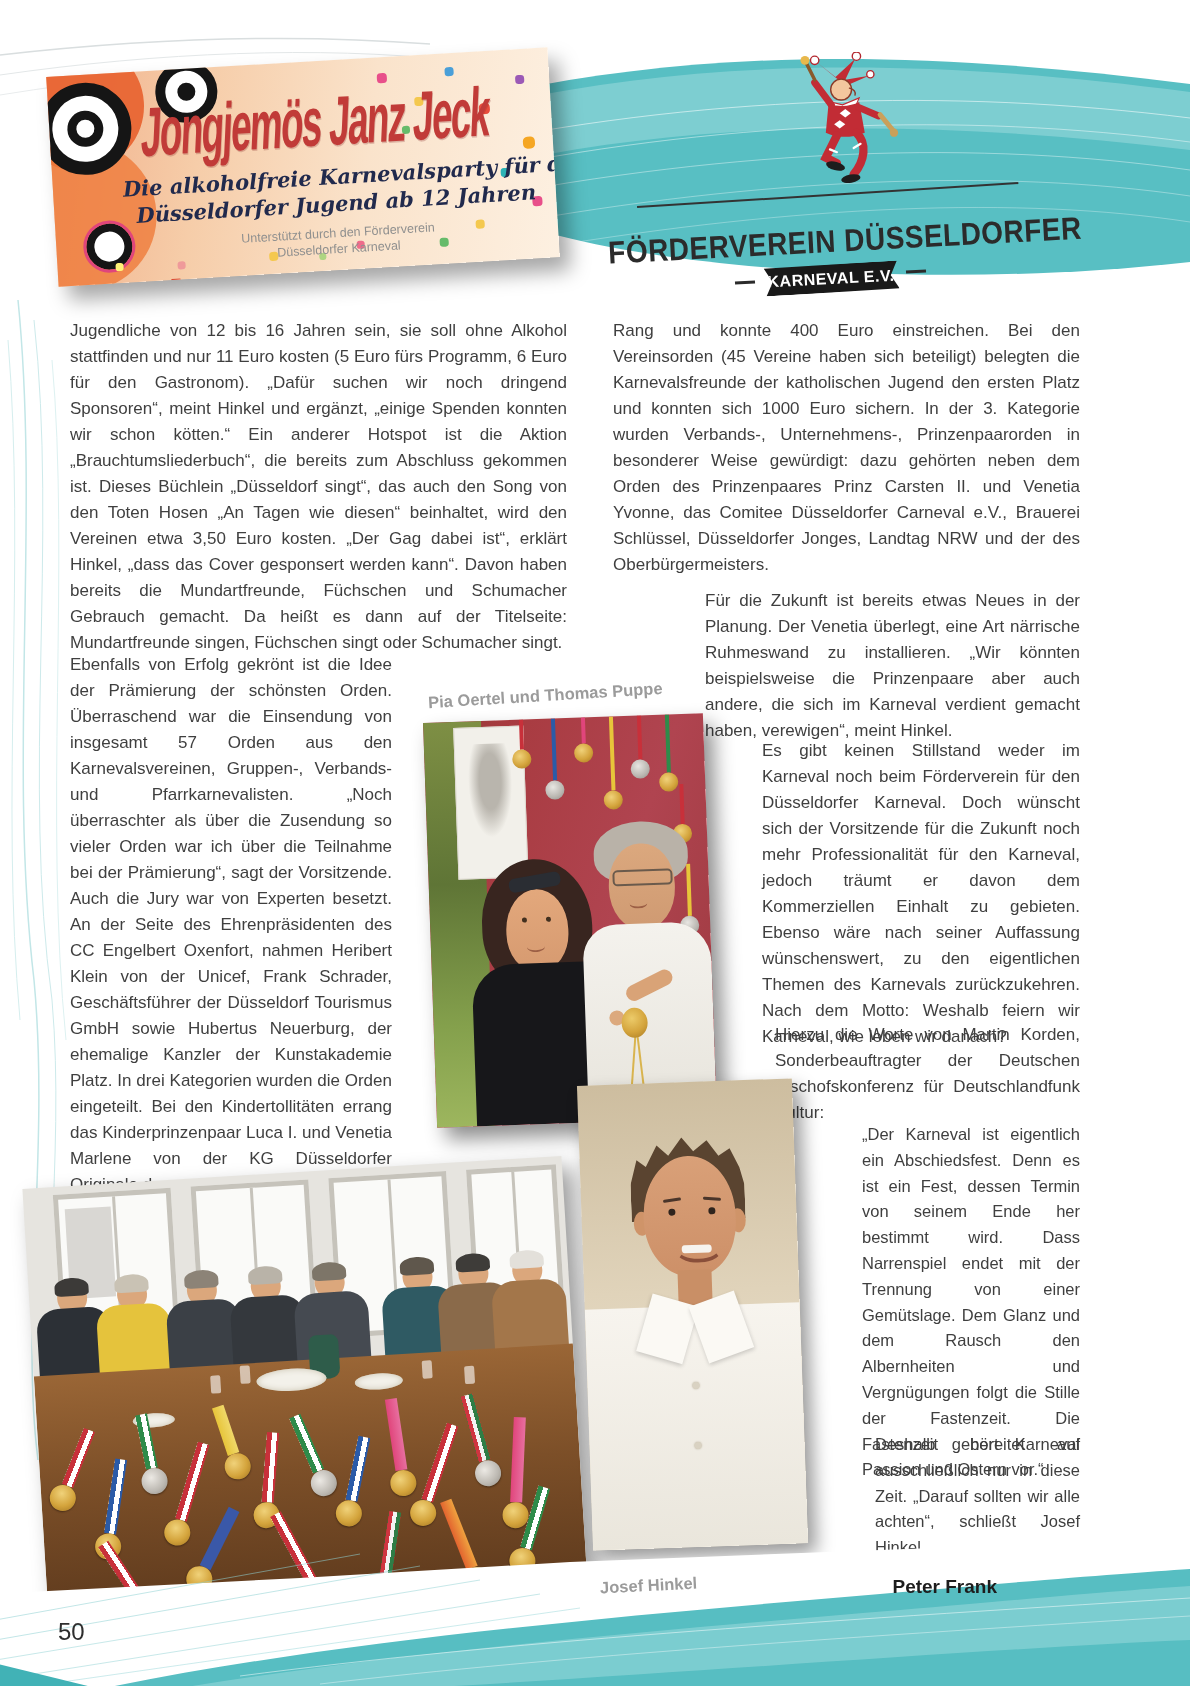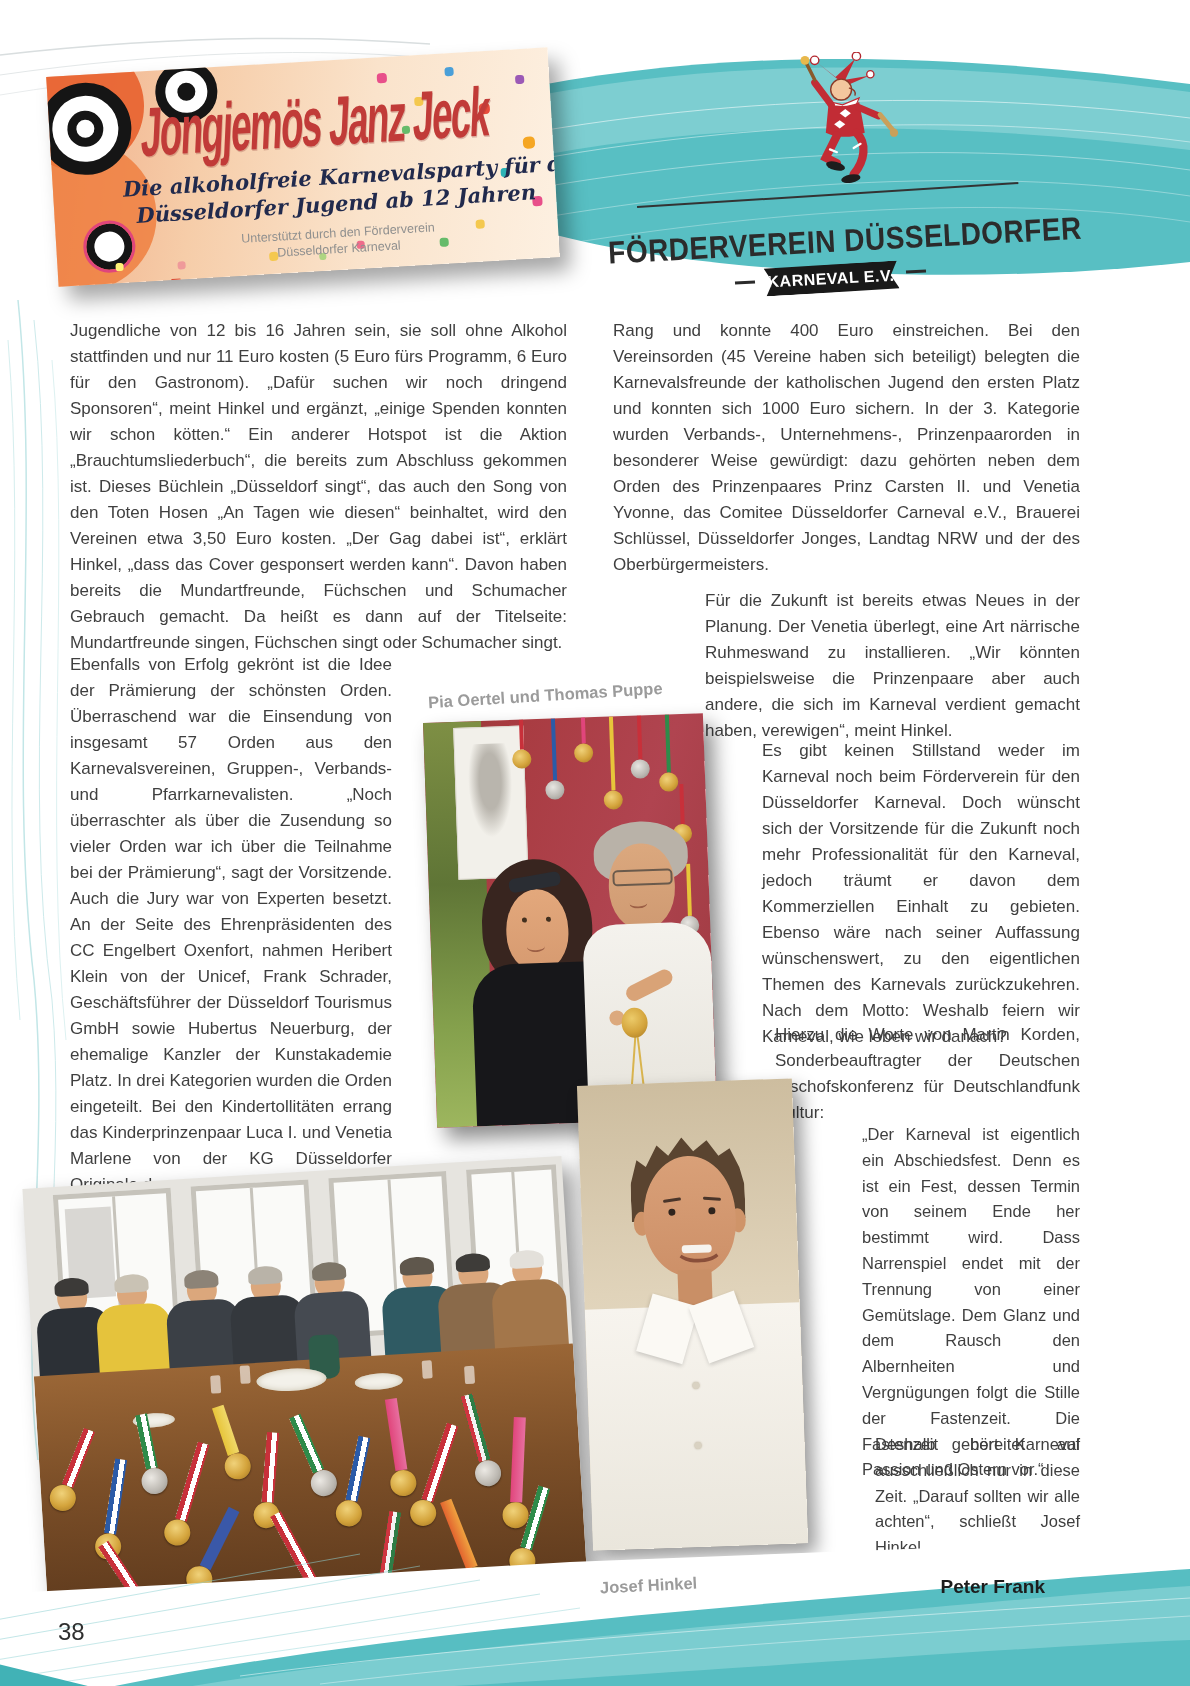--- a/index.html
+++ b/index.html
@@ -59,21 +59,21 @@
   .para{position:absolute;font-size:17px;line-height:26px;color:#3f3f3f;text-align:justify;z-index:2;}
   #pl1{left:70px;top:318px;width:497px;}
   #pl2{left:70px;top:652px;width:322px;}
   #pr1{left:613px;top:318px;width:467px;}
   #pr2{left:613px;top:588px;width:467px;}
   #pr2 .wrap-spacer{float:left;width:92px;height:60px;margin-top:76px;}
   #pr3{left:762px;top:738px;width:318px;}
   #pr4{left:775px;top:1022px;width:305px;}
   #pr5{left:862px;top:1122px;width:218px;font-size:16.5px;line-height:25.8px;}
   #pr6{left:875px;top:1432px;width:205px;font-size:16.5px;line-height:25.8px;}
-  .author{position:absolute;left:820px;top:1576px;width:225px;text-align:right;z-index:6;
+  .author{position:absolute;left:772px;top:1576px;width:225px;text-align:right;z-index:6;
         font-weight:bold;font-size:19px;color:#1d1d1d;}
   .pagenum{position:absolute;left:58px;top:1618px;z-index:6;font-size:24px;color:#2e2e2e;}
 
   
   .photo{position:absolute;overflow:hidden;z-index:3;}
   .caption{position:absolute;z-index:6;font-weight:bold;font-size:16.5px;color:#9b9b9b;white-space:nowrap;}
   #cap-couple{left:428px;top:686px;transform:rotate(-3.5deg);}
   #cap-portrait{left:600px;top:1576px;transform:rotate(-3deg);}
 
   
@@ -457,15 +457,15 @@
     <div class="pc-neck"></div>
     <div class="pc-shirt"></div>
     <div class="pc-collar pc-col-l"></div>
     <div class="pc-collar pc-col-r"></div>
     <div class="pc-btn" style="top:300px;"></div>
     <div class="pc-btn" style="top:360px;"></div>
   </div>
   <div class="caption" id="cap-portrait">Josef Hinkel</div>
 
   <div class="author">Peter Frank</div>
-  <div class="pagenum">38</div>
+  <div class="pagenum">50</div>
 
 </div>
 
 </body></html>

